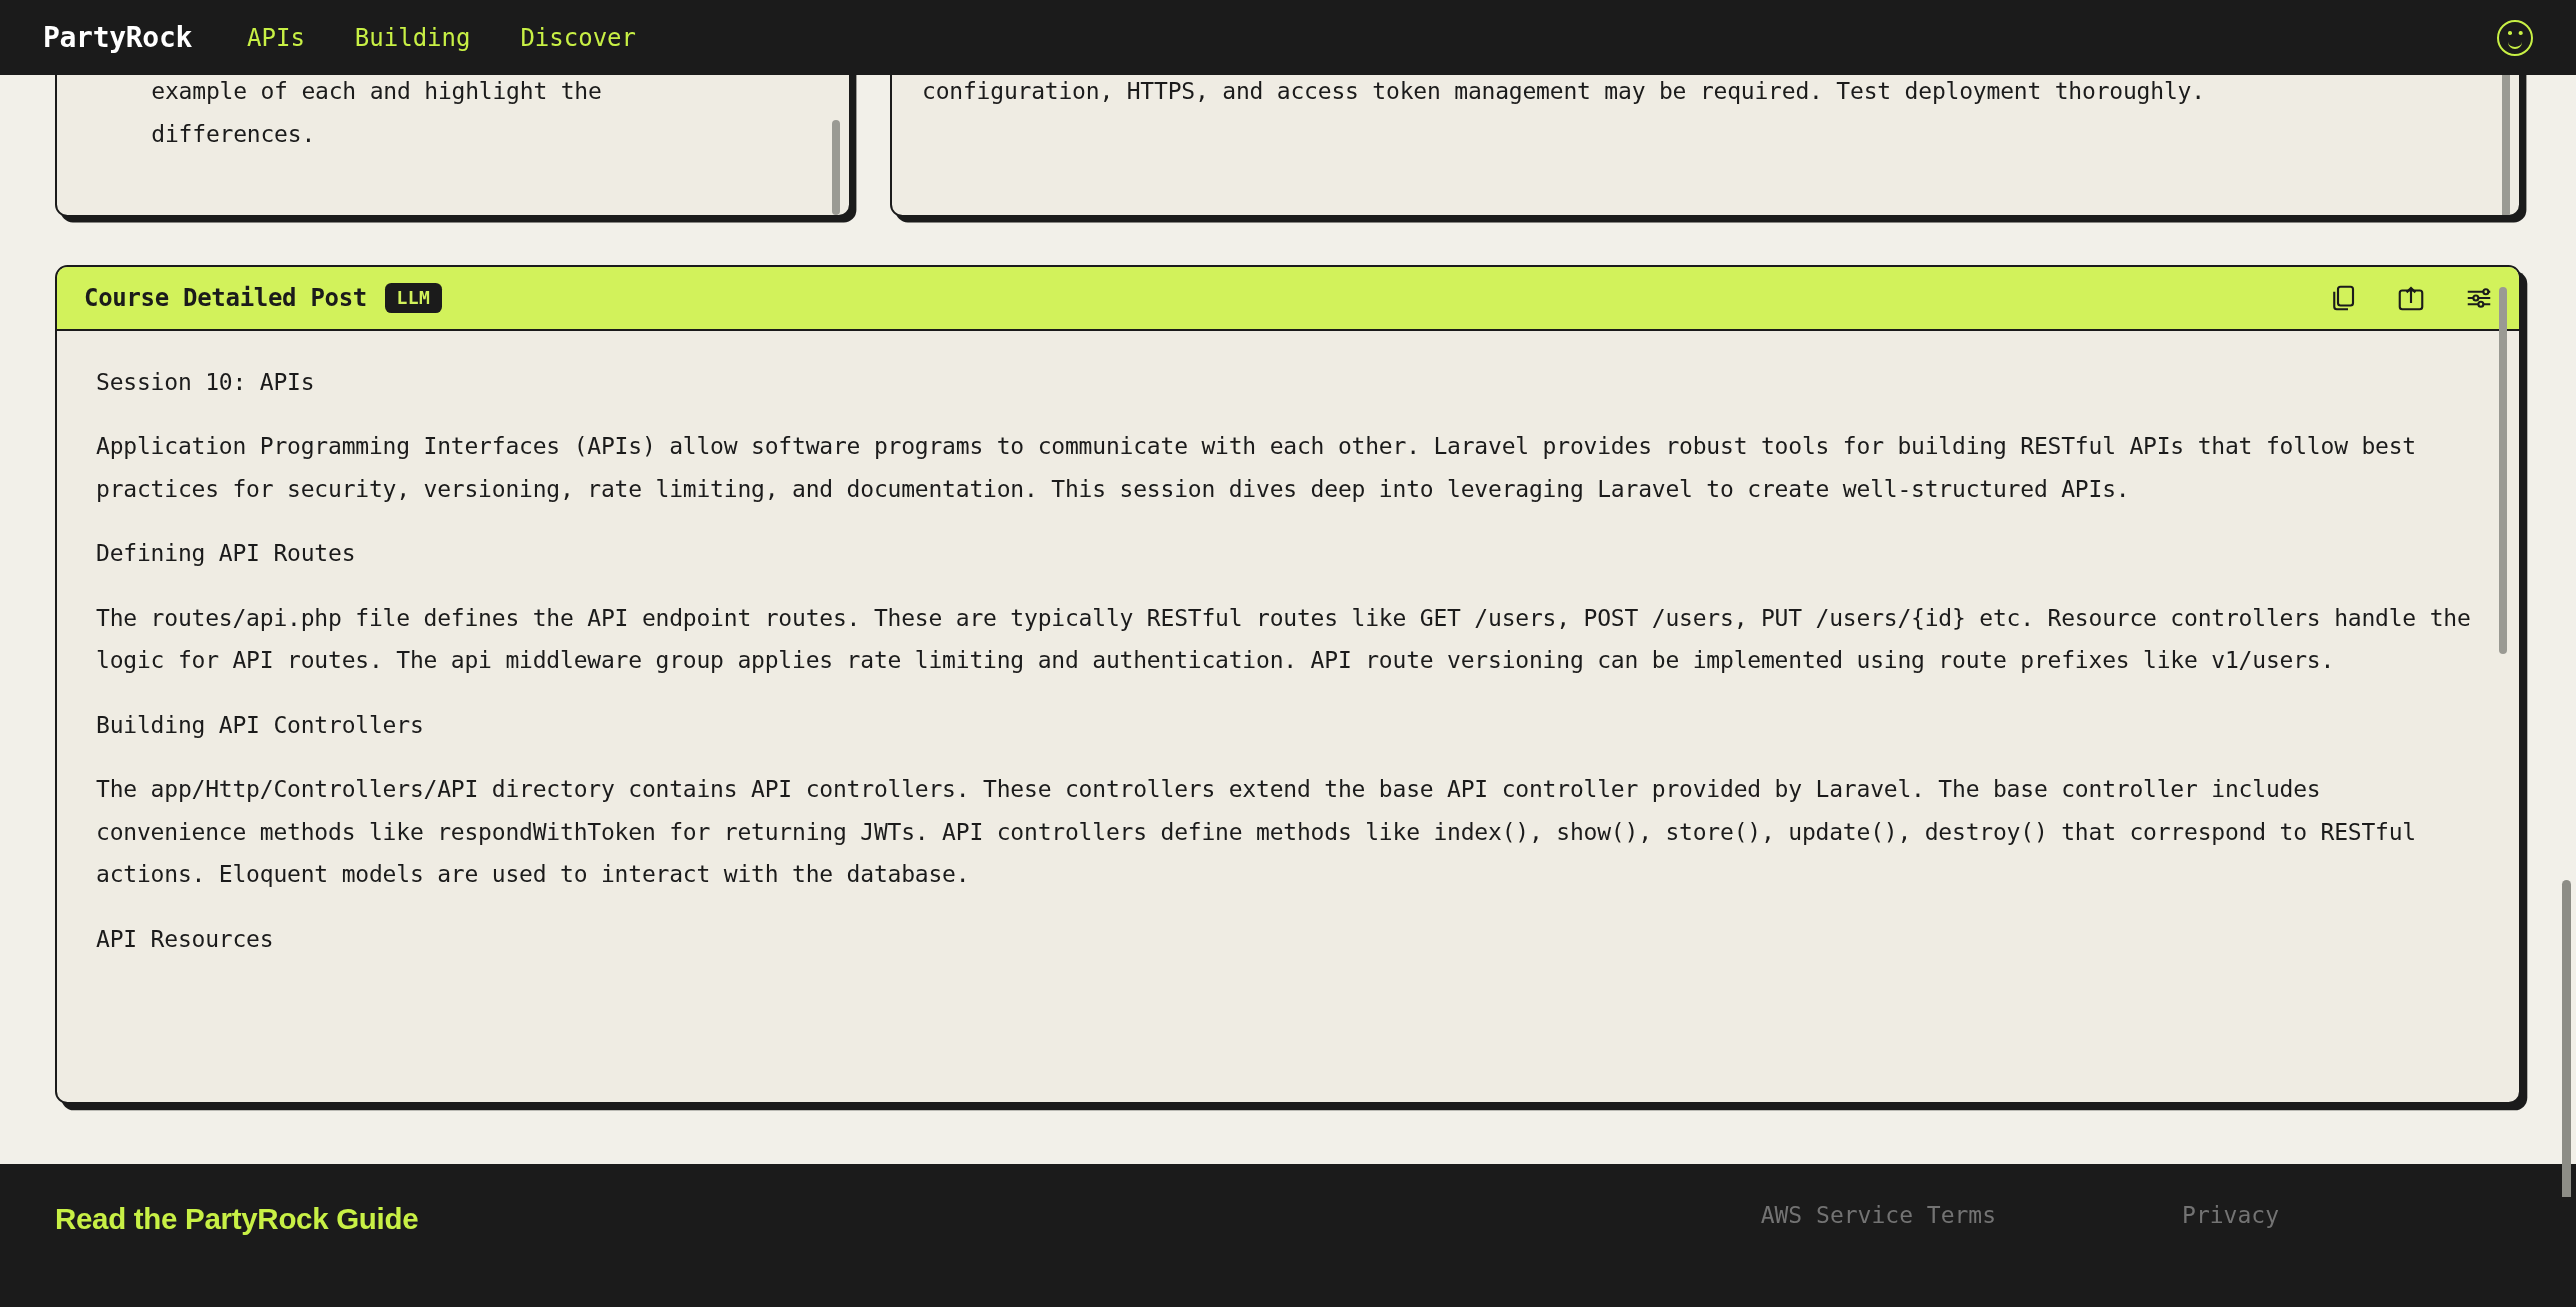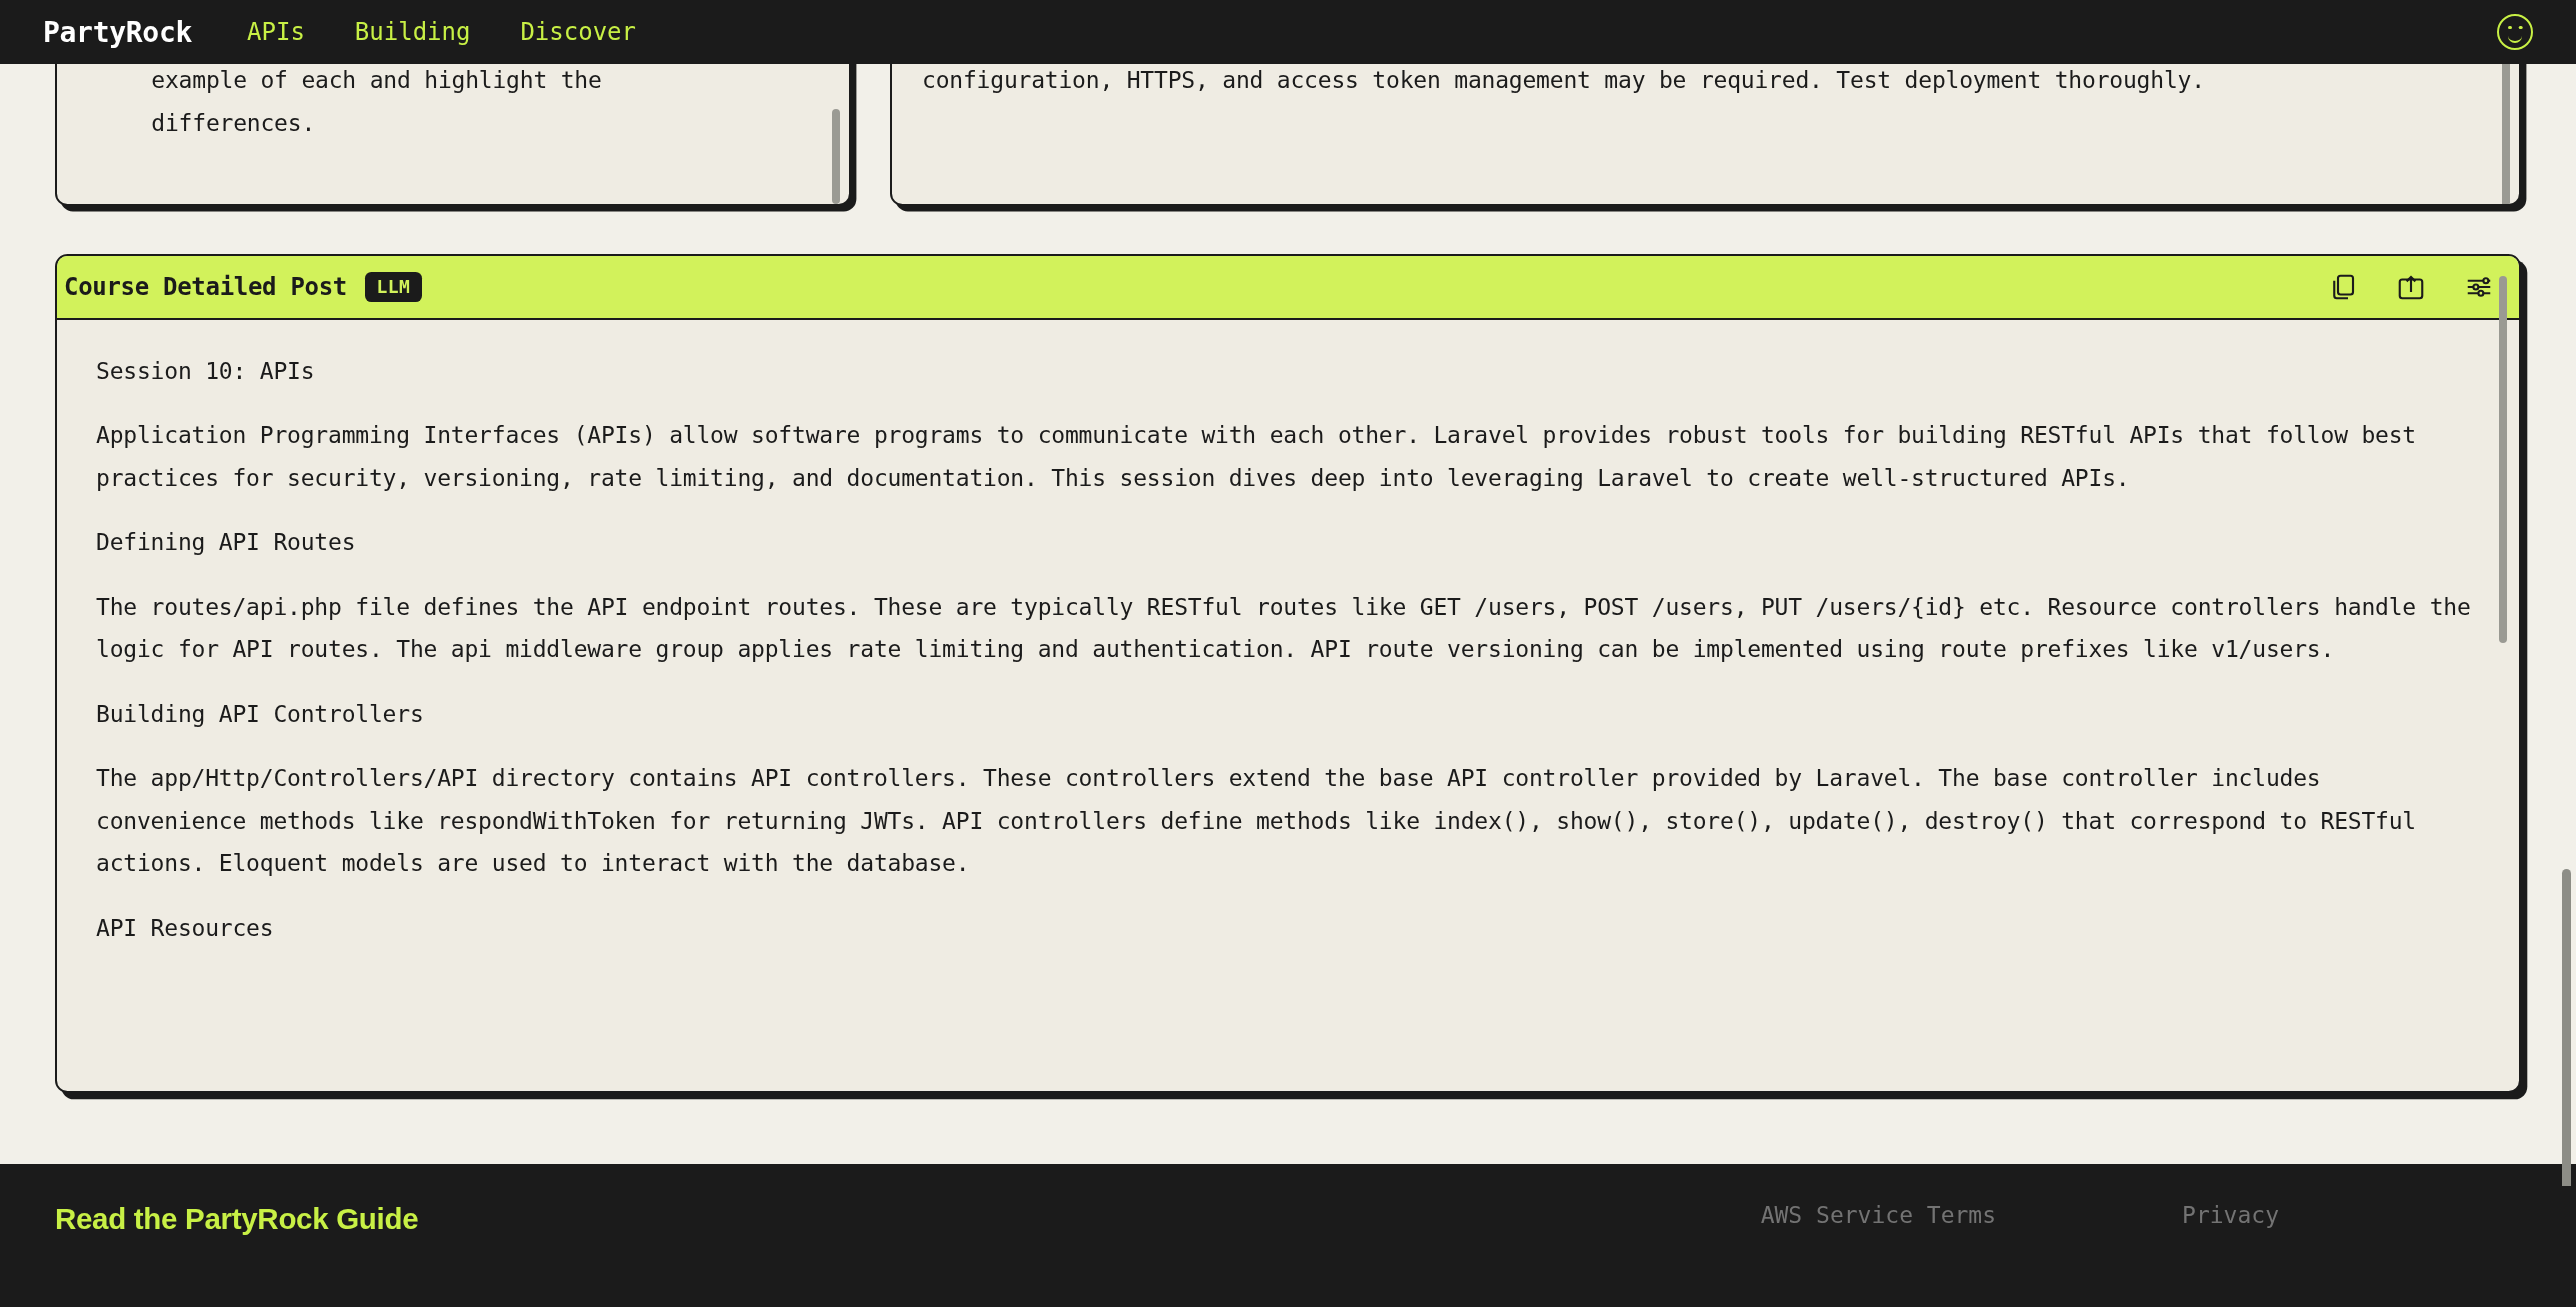--- a/index.html
+++ b/index.html
@@ -7,21 +7,21 @@
     width: 2576px;
     height: 1308px;
     background: #f2f0e9;
     font-family: "DejaVu Sans Mono", monospace;
     overflow: hidden;
   }
   body { position: relative; }
 
   
   .navbar {
-    height: 64px;
+    height: 75px;
     background: #1b1b1b;
     display: flex;
     align-items: center;
     padding: 0 43px;
     position: relative;
   }
   .brand {
     color: #ffffff;
     font-size: 28px;
     font-weight: bold;
@@ -137,21 +137,21 @@
     box-shadow: 6.3px 6.3px 0 0 #1b1b1b;
     overflow: hidden;
     position: relative;
   }
   .llm-header {
     height: 64px;
     background: #d2f25b;
     border-bottom: 2.7px solid #1b1b1b;
     display: flex;
     align-items: center;
-    padding: 0 25px 0 7px;
+    padding: 0 25px 0 27px;
   }
   .llm-title {
     font-size: 24px;
     font-weight: bold;
     color: #1b1b1b;
     letter-spacing: -0.3px;
   }
   .llm-badge {
     margin-left: 18px;
     background: #1b1b1b;

